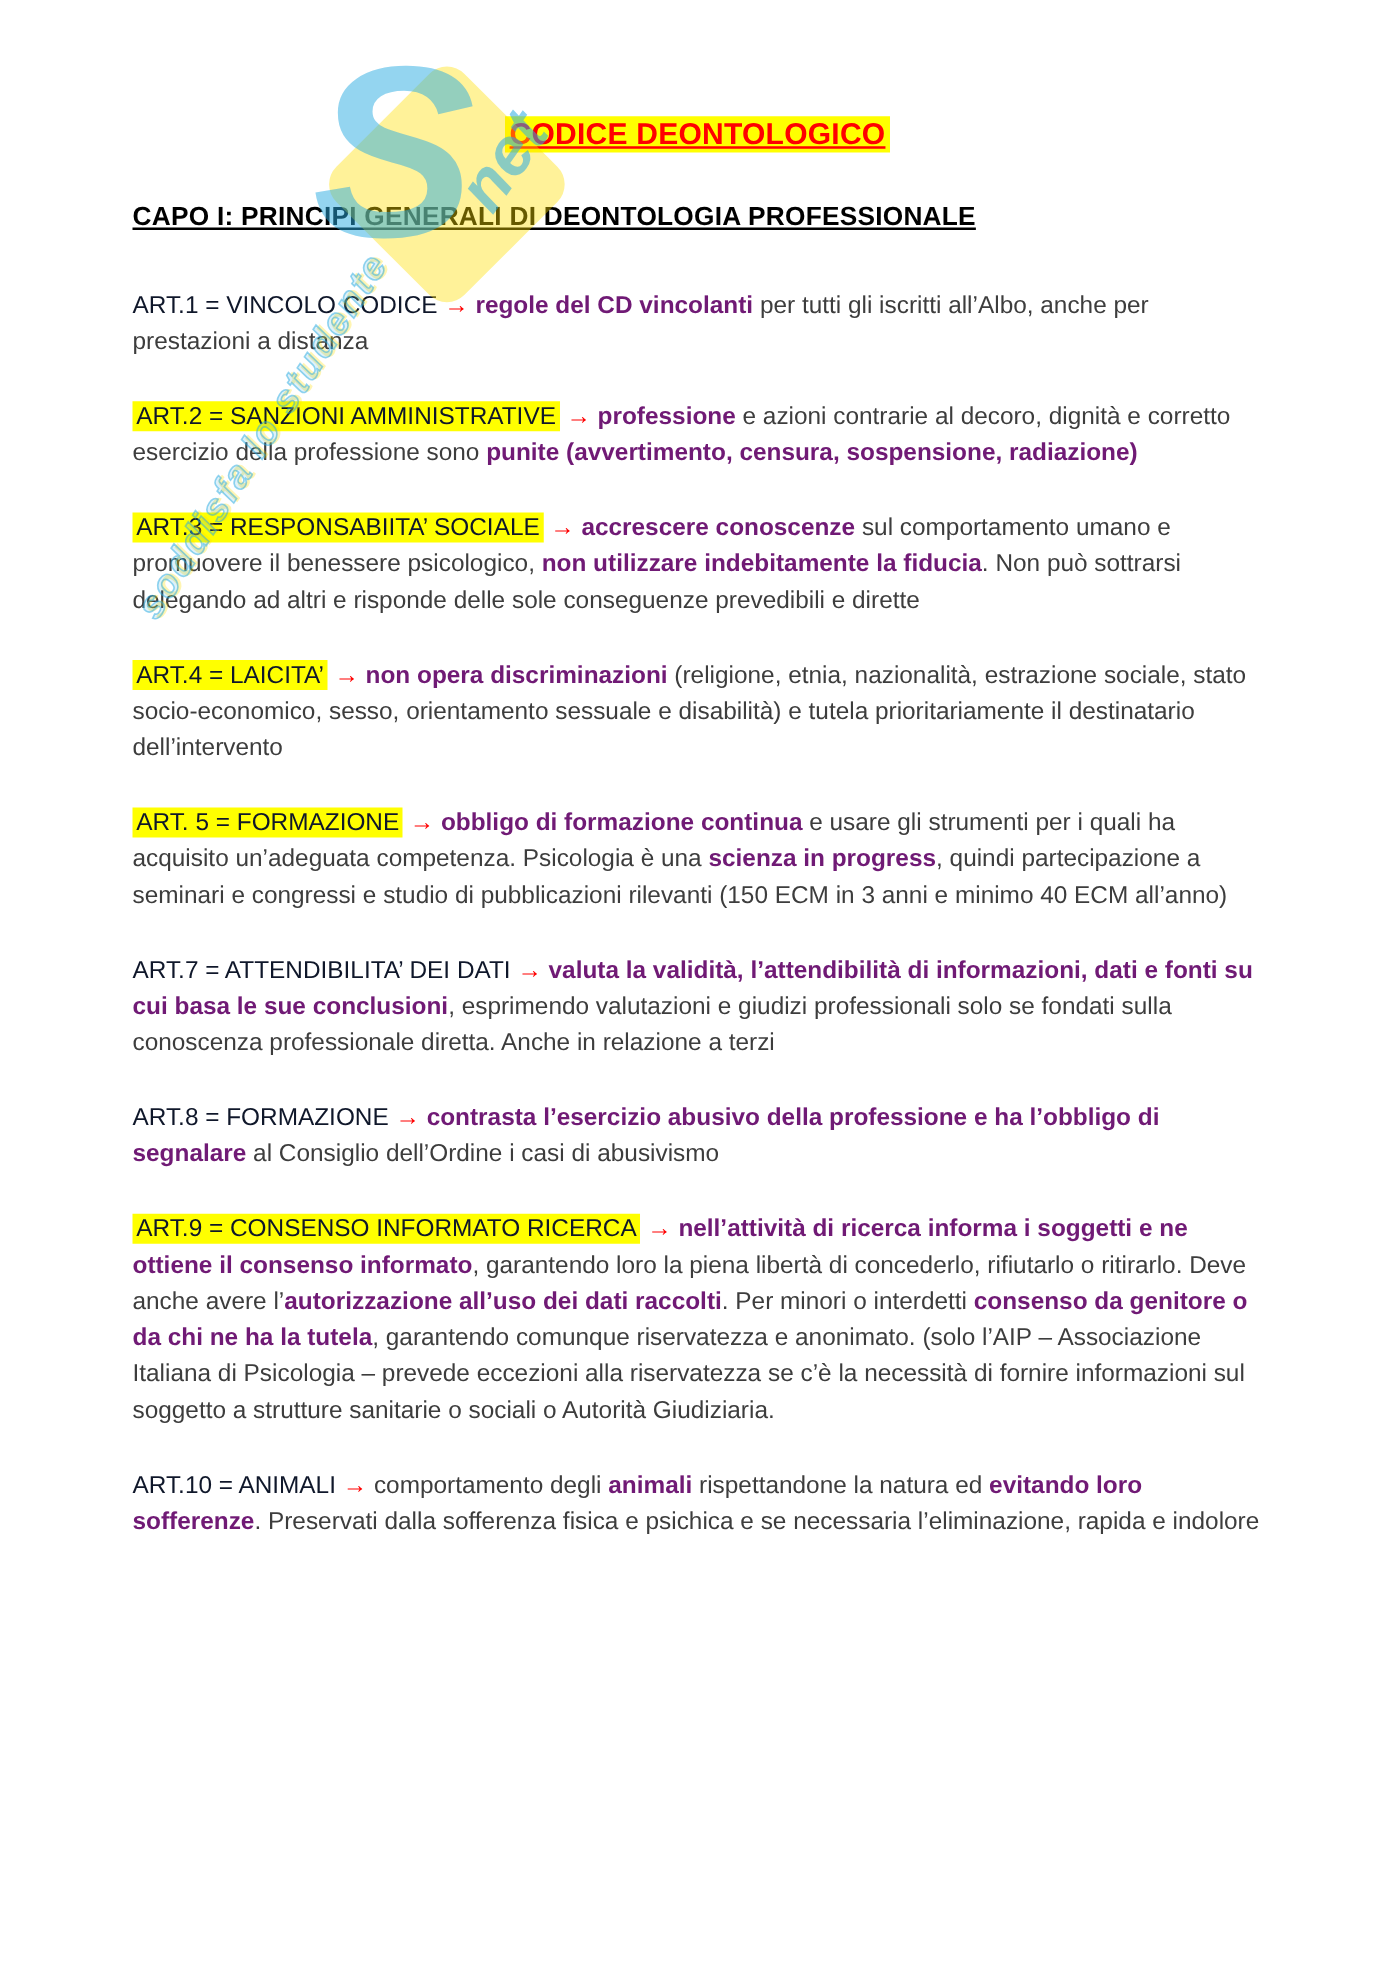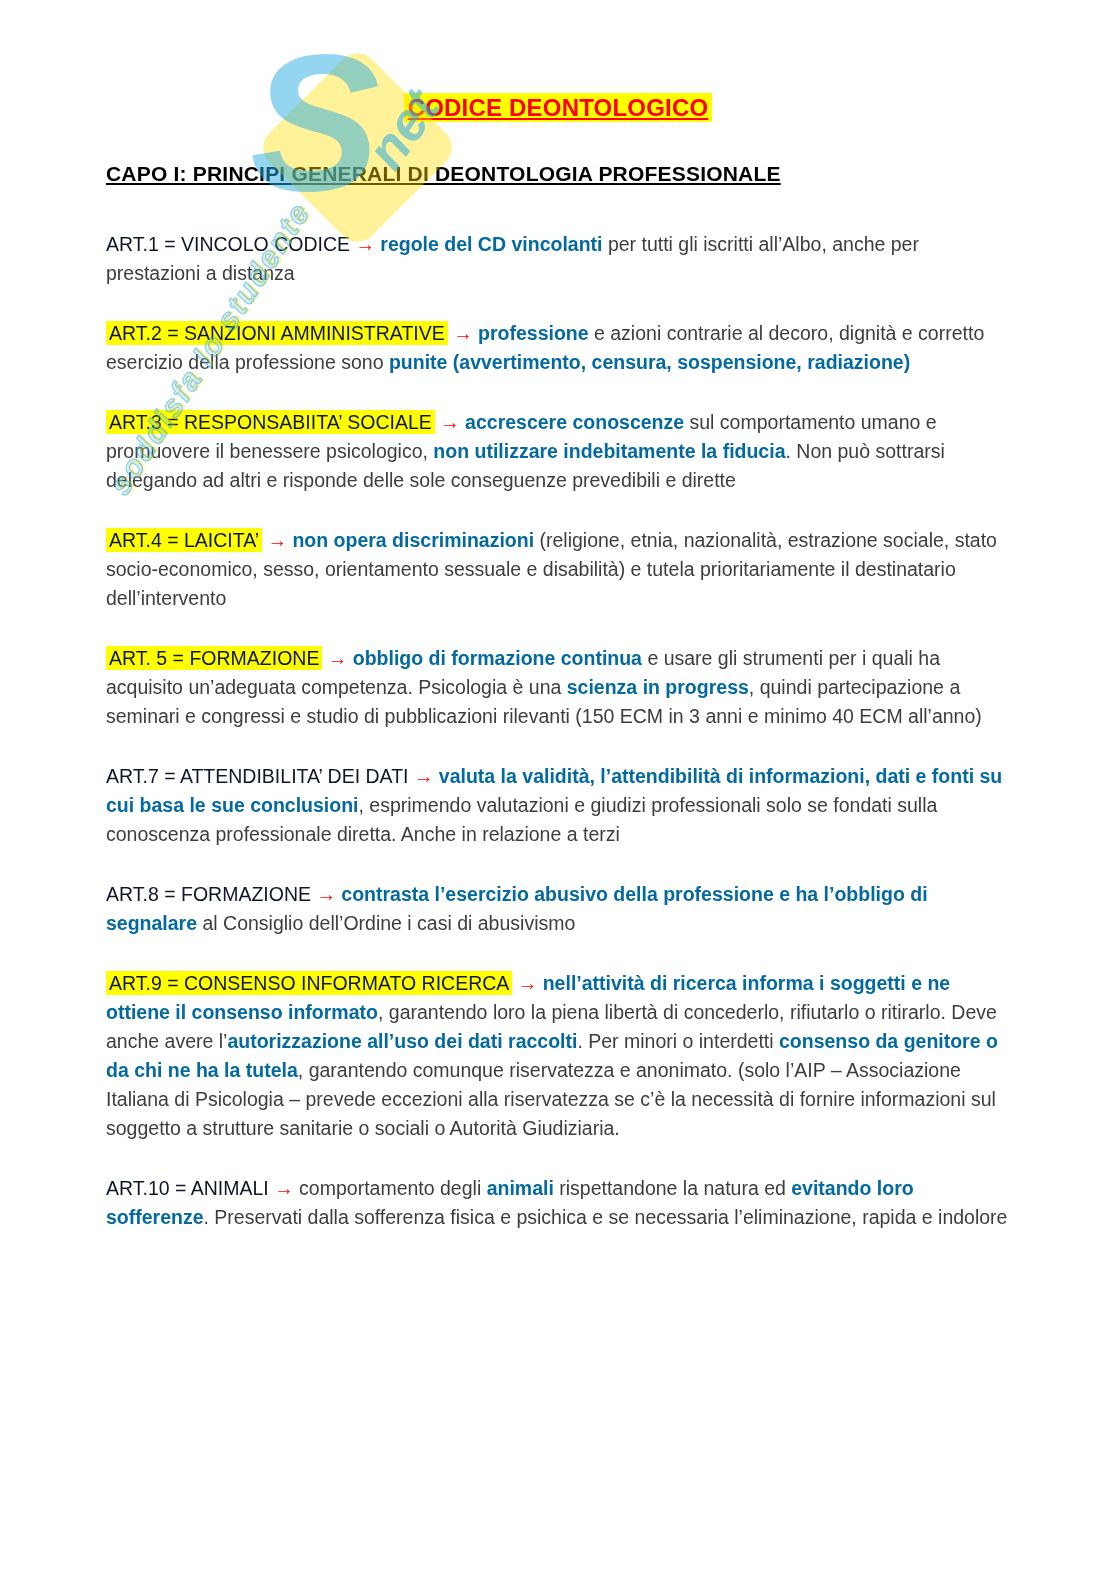--- a/index.html
+++ b/index.html
@@ -29,21 +29,21 @@
     text-decoration: underline; margin: 0 0 44px 0; letter-spacing: .2px;
   }
 
   .article {
     font-size: 19.5px; line-height: 29px;
     margin: 0 0 31px 0; color: #3d3d3d;
   }
   .label   { color: #0f172a; font-weight: 400; }
   .label.hl{ background: #ffff00; padding: 1px 3px; text-align: right; }
   .arrow   { color: #ff0000; font-weight: 700; }
-  .bold    { color: #0369a1; font-weight: 700; }
+  .bold    { color: #701a75; font-weight: 700; }
   .reg     { color: #3d3d3d; font-weight: 400; }
 
   
   .watermark {
     position: absolute; left: 100px; top: 20px;
     width: 400px; height: 520px;
     z-index: 2; pointer-events: none;
   }
   .wm-badge {
     position: absolute; left: 185px; top: 55px;

